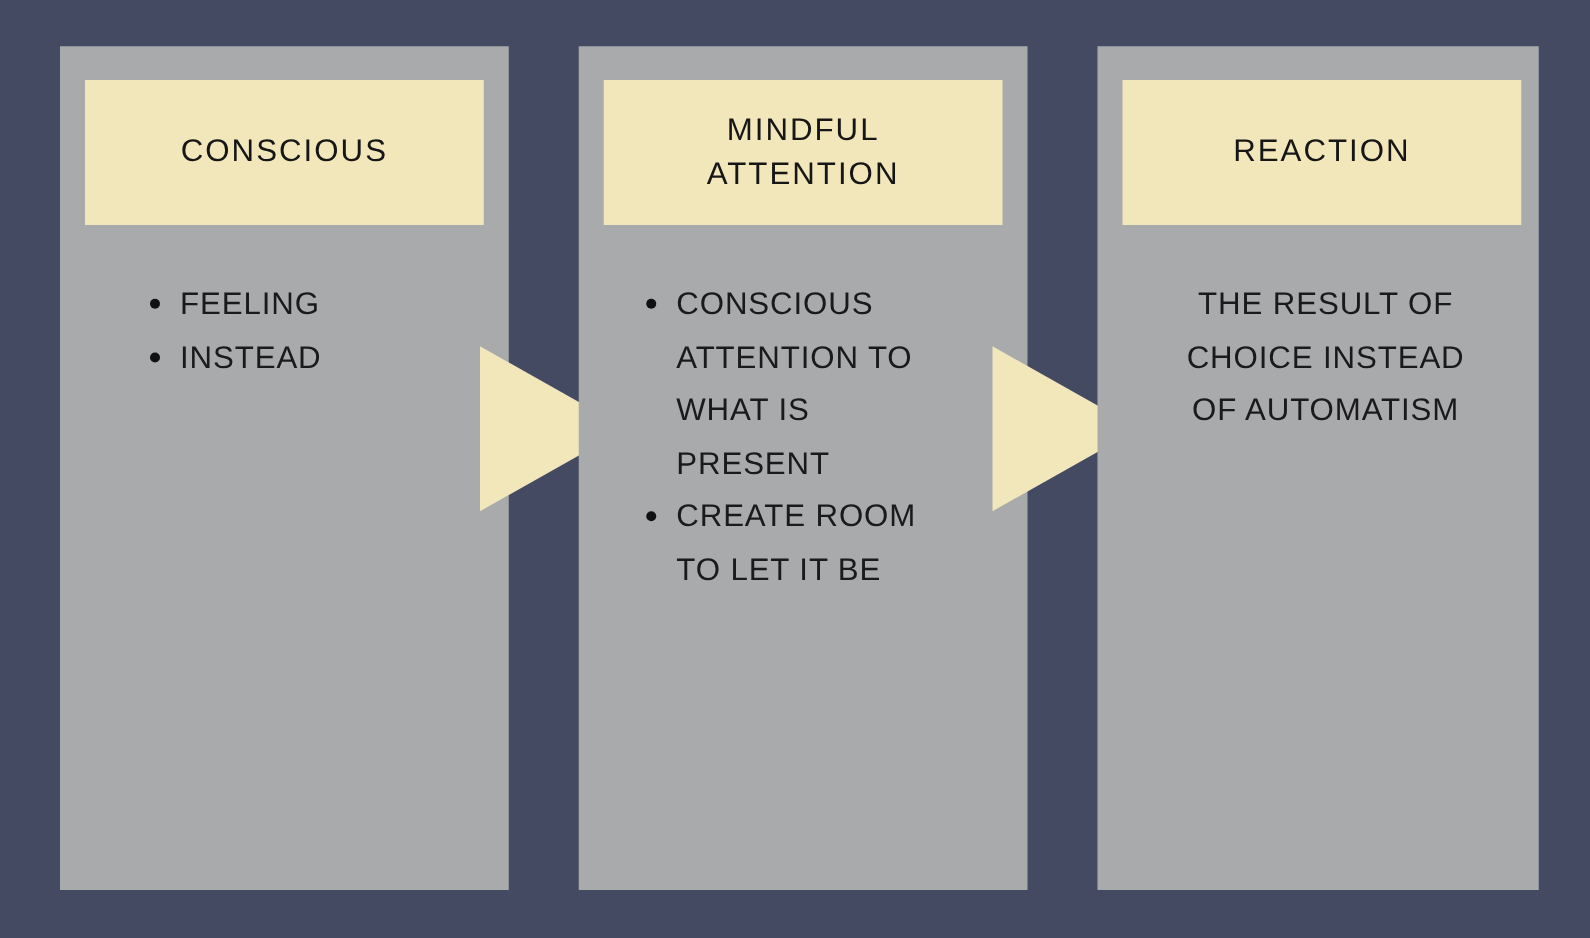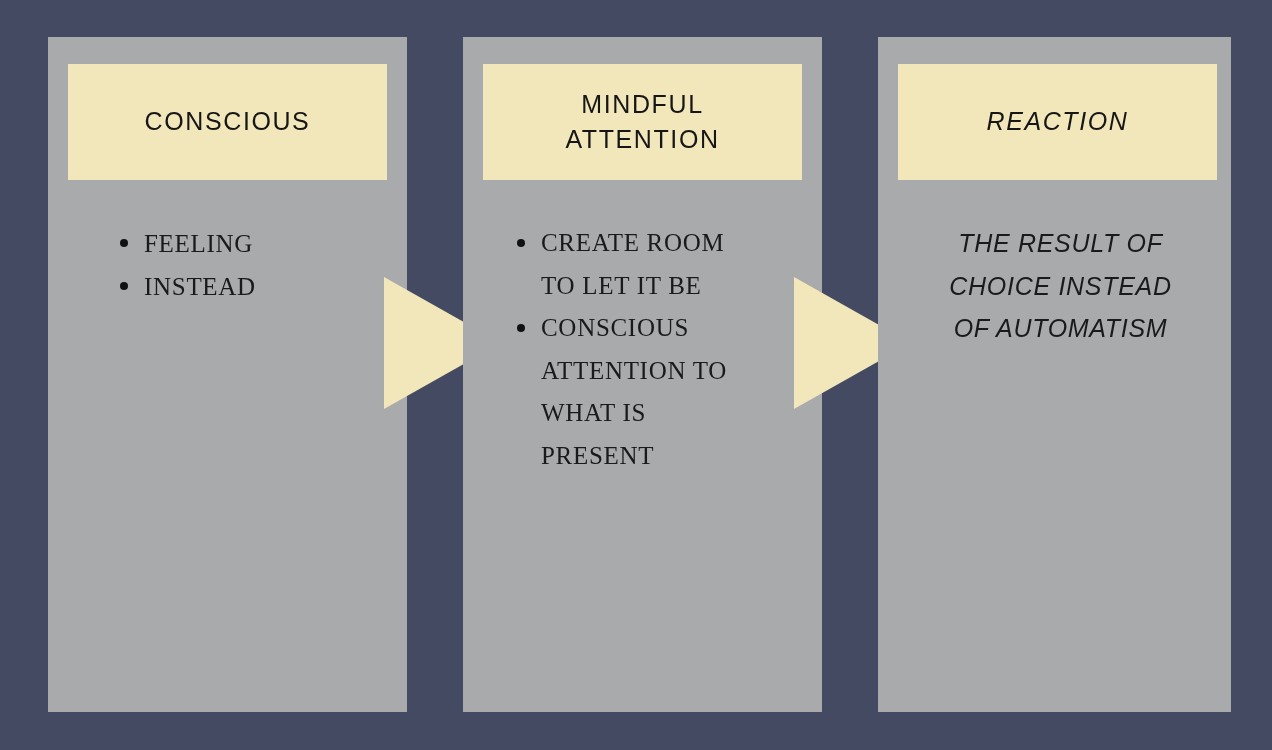--- a/index.html
+++ b/index.html
@@ -22,21 +22,21 @@
   
   .panel {
     position: absolute;
     top: 37px;
     height: 675px;
     background: #a9aaac;
     box-sizing: border-box;
   }
   #panel-1 { left: 48px;  width: 359px; }
   #panel-2 { left: 463px; width: 359px; }
-  #panel-3 { left: 878px; width: 353px; font-style: italic; }
+  #panel-3 { left: 878px; width: 353px; }
 
   
   .panel-header {
     position: absolute;
     left: 20px;
     top: 27px;
     width: 319px;
     height: 116px;
     background: #f2e6bb;
     display: flex;
@@ -60,21 +60,20 @@
     color: #1a1a1a;
     font-size: 25px;
     letter-spacing: 0.7px;
     font-stretch: condensed;
   }
 
   ul.bullets {
     list-style: none;
     margin: 0;
     padding: 0;
-    font-family: Liberation Serif, serif;
   }
   ul.bullets > li {
     position: relative;
     margin: 0 0 0 0;
     line-height: 1.70;
     padding-left: 26px;
   }
   ul.bullets > li::before {
     content: "";
     position: absolute;
@@ -130,26 +129,26 @@
     </div>
   </div>
 
   <div class="arrow" id="arrow-1"></div>
 
   <div class="panel" id="panel-2">
     <div class="panel-header">MINDFUL
 ATTENTION</div>
     <div class="panel-body" id="body-2">
       <ul class="bullets">
-        <li>CREATE ROOM
-TO LET IT BE</li>
         <li>CONSCIOUS
 ATTENTION TO
 WHAT IS
 PRESENT</li>
+        <li>CREATE ROOM
+TO LET IT BE</li>
       </ul>
     </div>
   </div>
 
   <div class="arrow" id="arrow-2"></div>
 
   <div class="panel" id="panel-3">
     <div class="panel-header">REACTION</div>
     <div class="panel-body" id="body-3">THE RESULT OF
 CHOICE INSTEAD

